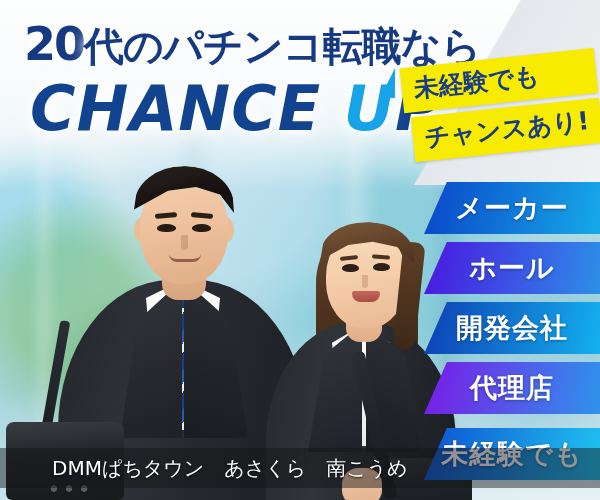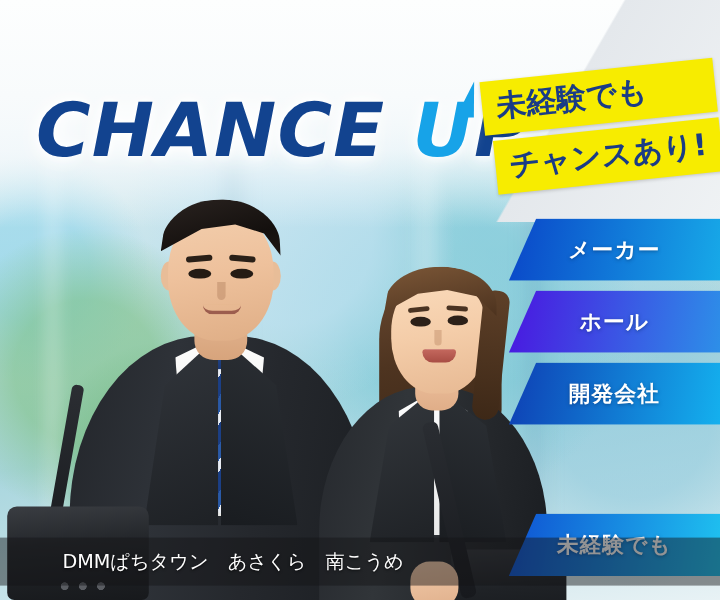--- a/index.html
+++ b/index.html
@@ -267,33 +267,33 @@
   .cat-list { position:absolute; left:0; top:0; width:600px; height:500px; }
   .cat {
     position:absolute; right:0;
     width:176px; height:52px;
     clip-path:polygon(13% 0%, 100% 0%, 100% 100%, 0% 100%);
     display:flex; align-items:center; justify-content:center;
     box-shadow:0 2px 6px rgba(0,0,0,.18);
   }
   .cat span {
     color:#ffffff;
-    font-size:18px; font-weight:700;
+    font-size:27px; font-weight:700;
     letter-spacing:1px; white-space:nowrap;
     text-shadow:0 1px 3px rgba(0,40,90,.5);
   }
 
   
   .credit {
     position:absolute; left:0; bottom:12px; width:600px; height:40px;
     background:rgba(20,20,22,.46);
     display:flex; align-items:center;
   }
   .credit span {
-    color:#ffffff; font-size:16px; font-weight:400;
+    color:#ffffff; font-size:20px; font-weight:400;
     margin-left:52px; white-space:pre;
     text-shadow:0 1px 2px rgba(0,0,0,.75);
   }
 </style>
 </head>
 <body>
 
 <div id="banner">
 
   <div class="photo-bg"></div>
@@ -339,40 +339,46 @@
     <div class="w-nose"></div>
     <div class="w-teeth"></div>
     <div class="w-mouth"></div>
     <div class="w-sidelock-r"></div>
     <div class="w-hair-front"></div>
     <div class="w-bag"></div>
     <div class="w-bag-strap"></div>
     <div class="w-hand"></div>
   </div>
 
+  <div class="headline">
+    <span class="num">20</span><span>代のパチンコ転職なら</span>
+  </div>
 
   <div class="logo">
     <span>CHANCE </span><span class="up-u"><span>U</span><span class="up-arrow"></span></span><span>P</span>
   </div>
 
   <div class="badge">
     <span class="badge-line l1" style="background: rgb(247, 236, 0); color: rgb(26, 60, 134);">未経験でも</span>
     <span class="badge-line l2" style="background: rgb(247, 236, 0); color: rgb(26, 60, 134);">チャンスあり!</span>
   </div>
 
   <div class="cat-list">
     <div class="cat" style="top: 182px; background: linear-gradient(100deg, rgb(10, 70, 200) 0%, rgb(23, 169, 232) 100%);">
       <span>メーカー</span>
     </div>
     <div class="cat" style="top: 302px; background: linear-gradient(100deg, rgb(14, 63, 180) 0%, rgb(20, 176, 238) 100%);">
       <span>開発会社</span>
     </div>
     <div class="cat" style="top: 242px; background: linear-gradient(100deg, rgb(74, 22, 224) 0%, rgb(45, 143, 232) 100%);">
       <span>ホール</span>
     </div>
+    <div class="cat" style="top: 362px; background: linear-gradient(100deg, rgb(122, 26, 230) 0%, rgb(47, 147, 236) 100%);">
+      <span>代理店</span>
+    </div>
     <div class="cat" style="top: 428px; background: linear-gradient(100deg, rgb(15, 82, 210) 0%, rgb(31, 194, 240) 100%);">
       <span>未経験でも</span>
     </div>
   </div>
 
   <div class="credit">
     <span>DMMぱちタウン　あさくら　南こうめ</span>
   </div>
 
 </div>

